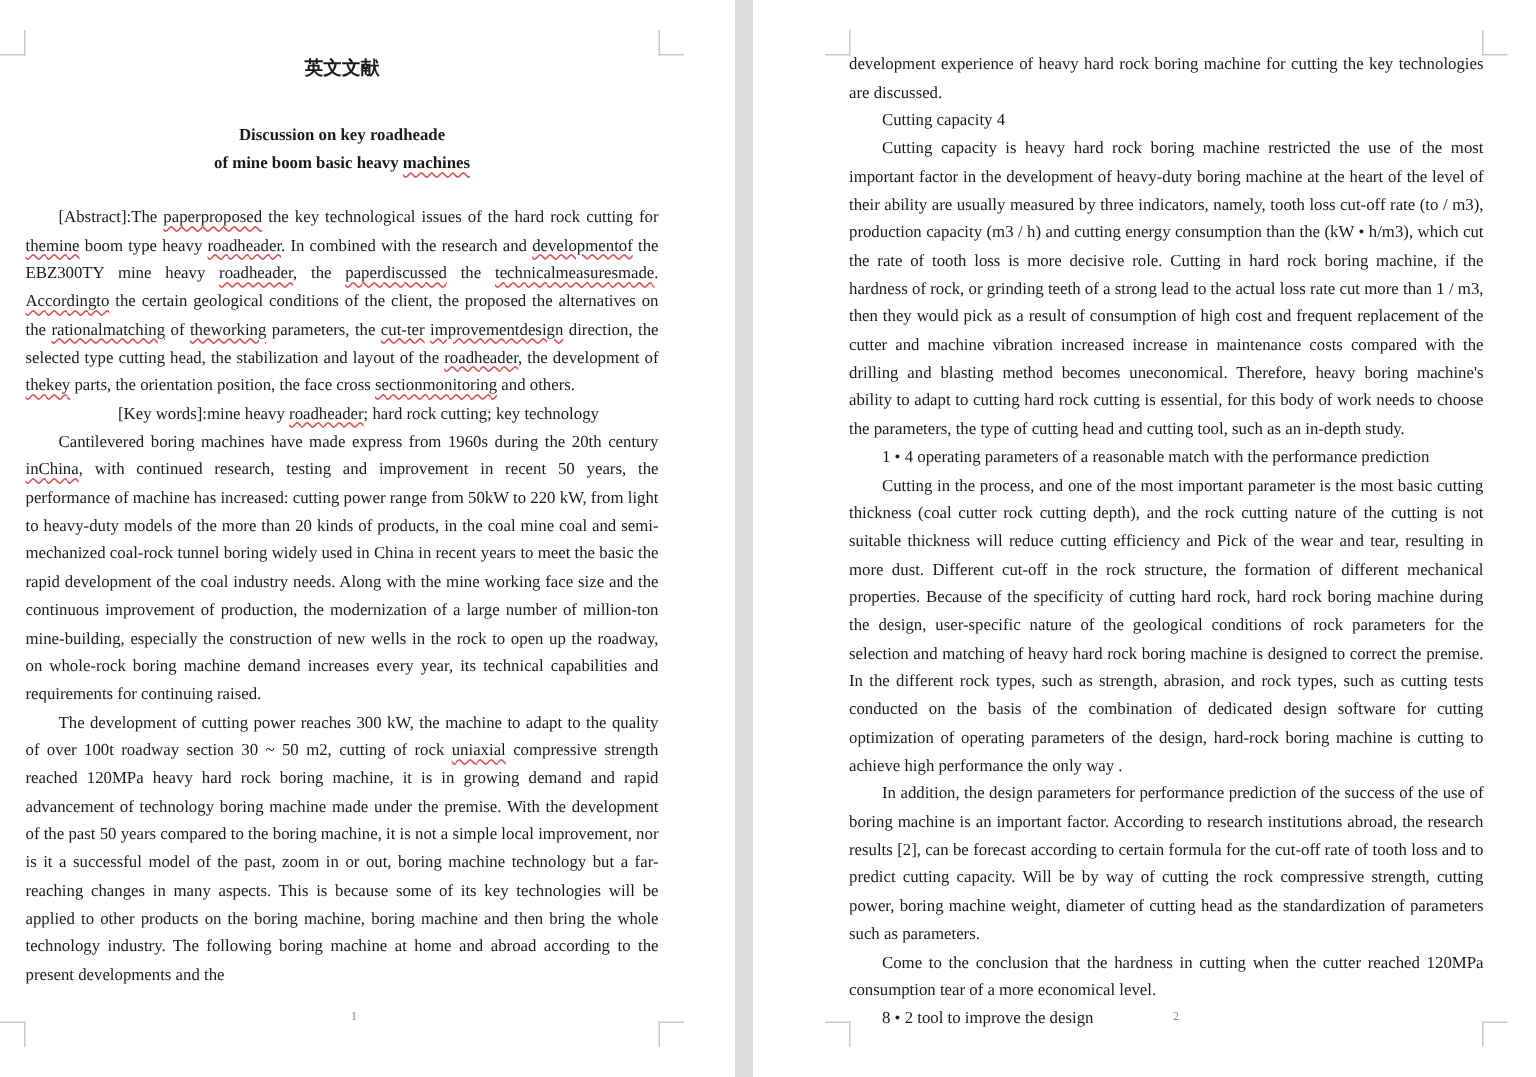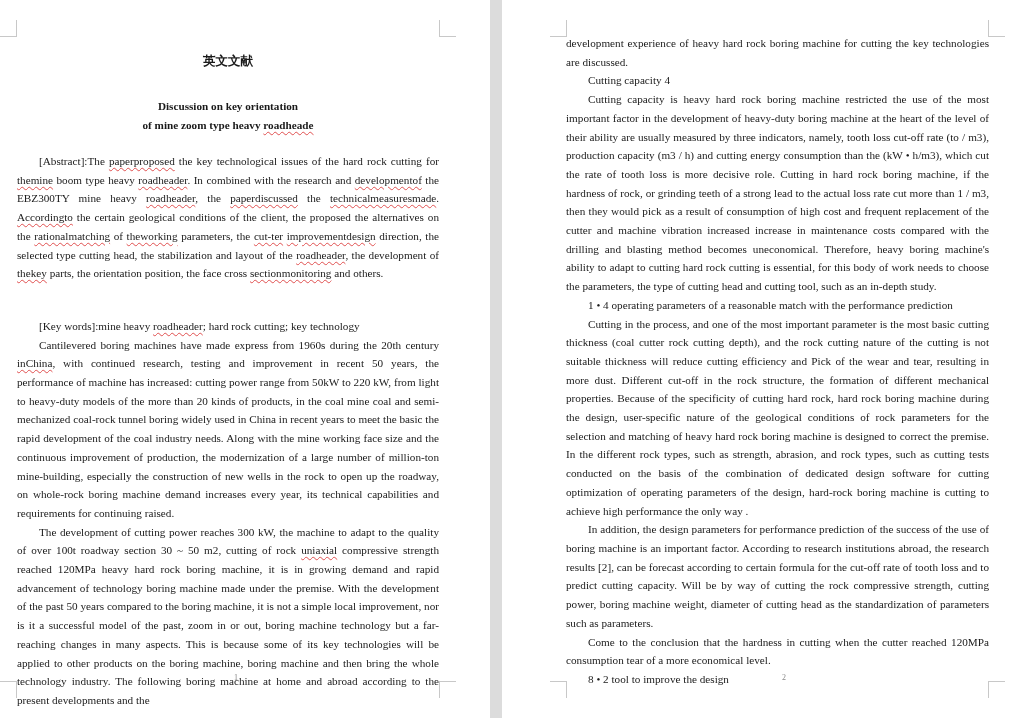--- a/index.html
+++ b/index.html
@@ -46,21 +46,21 @@
       text-align: justify;
     }
     .page-left .content { left: 17px; top: 34px; width: 422px; }
     .page-right .content { left: 64px; top: 34px; width: 423px; }
     .title-cn {
       text-align: center;
       font-family: "DejaVu Sans", sans-serif;
       font-weight: bold;
       font-size: 12.5px;
       line-height: 20px;
-      margin: 17px 0 26px 0;
+      margin: 1px 0 26px 0;
     }
     .title-en {
       text-align: center;
       font-weight: bold;
       font-size: 11.2px;
       line-height: 19px;
       margin: 0;
     }
     .title-block { margin-bottom: 17px; }
     p {
@@ -88,27 +88,27 @@
 <div class="page page-left">
 
   <div class="mark" style="left:0;top:20px;border-right-width:1px;border-bottom-width:1px;"></div>
   <div class="mark" style="left:439px;top:20px;border-left-width:1px;border-bottom-width:1px;"></div>
   <div class="mark" style="left:0;top:681px;border-right-width:1px;border-top-width:1px;"></div>
   <div class="mark" style="left:439px;top:681px;border-left-width:1px;border-top-width:1px;"></div>
 
   <div class="content">
     <div class="title-cn">英文文献</div>
     <div class="title-block">
-      <p class="title-en noindent">Discussion on key orientation</p>
-      <p class="title-en noindent"><span>of mine zoom type heavy </span><span class="sq">roadheade</span></p>
+      <p class="title-en noindent">Discussion on key roadheade</p>
+      <p class="title-en noindent"><span>of mine boom basic heavy </span><span class="sq">machines</span></p>
     </div>
 
     <p><span>[Abstract]:The </span><span class="sq">paperproposed</span><span> the key technological issues of the hard rock cutting for </span><span class="sq">themine</span><span> boom type heavy </span><span class="sq">roadheader</span><span>. In combined with the research and </span><span class="sq">developmentof</span><span> the EBZ300TY mine heavy </span><span class="sq">roadheader</span><span>, the </span><span class="sq">paperdiscussed</span><span> the </span><span class="sq">technicalmeasuresmade</span><span>. </span><span class="sq">Accordingto</span><span> the certain geological conditions of the client, the proposed the alternatives on the </span><span class="sq">rationalmatching</span><span> of </span><span class="sq">theworking</span><span> parameters, the </span><span class="sq">cut-ter</span><span> </span><span class="sq">improvementdesign</span><span> direction, the selected type cutting head, the stabilization and layout of the </span><span class="sq">roadheader</span><span>, the development of </span><span class="sq">thekey</span><span> parts, the orientation position, the face cross </span><span class="sq">sectionmonitoring</span><span> and others.</span></p>
 
-    <p style="text-align:left;margin-top:34px;"><span>[Key words]:mine heavy </span><span class="sq">roadheader</span><span>; hard rock cutting; key technology</span></p>
+    <p style="text-align:center;"><span>[Key words]:mine heavy </span><span class="sq">roadheader</span><span>; hard rock cutting; key technology</span></p>
 
     <p><span>Cantilevered boring machines have made express from 1960s during the 20th century </span><span class="sq">inChina</span><span>, with continued research, testing and improvement in recent 50 years, the performance of machine has increased: cutting power range from 50kW to 220 kW, from light to heavy-duty models of the more than 20 kinds of products, in the coal mine coal and semi-mechanized coal-rock tunnel boring widely used in China in recent years to meet the basic the rapid development of the coal industry needs. Along with the mine working face size and the continuous improvement of production, the modernization of a large number of million-ton mine-building, especially the construction of new wells in the rock to open up the roadway, on whole-rock boring machine demand increases every year, its technical capabilities and requirements for continuing raised.</span></p>
 
     <p><span>The development of cutting power reaches 300 kW, the machine to adapt to the quality of over 100t roadway section 30 ~ 50 m2, cutting of rock </span><span class="sq">uniaxial</span><span> compressive strength reached 120MPa heavy hard rock boring machine, it is in growing demand and rapid advancement of technology boring machine made under the premise. With the development of the past 50 years compared to the boring machine, it is not a simple local improvement, nor is it a successful model of the past, zoom in or out, boring machine technology but a far-reaching changes in many aspects. This is because some of its key technologies will be applied to other products on the boring machine, boring machine and then bring the whole technology industry. The following boring machine at home and abroad according to the present developments and the</span></p>
   </div>
 
   <div class="page-num" style="left:226px;">1</div>
 </div>
 
 <div class="gutter"></div>

